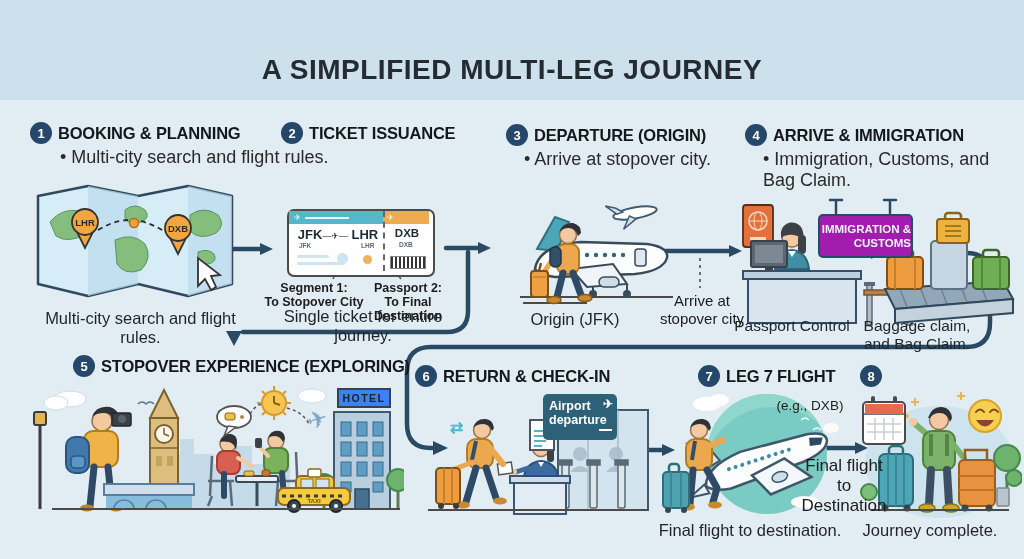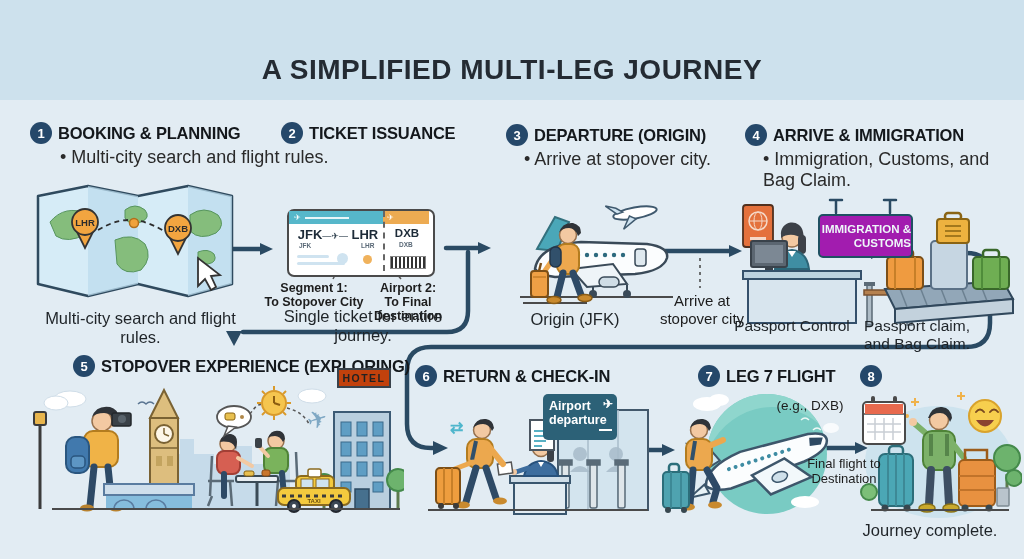--- a/index.html
+++ b/index.html
@@ -40,21 +40,21 @@
   .barcode{left:101px;top:45px;width:34px;height:11px;
            background:repeating-linear-gradient(90deg,#333 0 2px,#fff 2px 4px);border:1px solid #888;}
   .signbox{background:#a21caf;border:2px solid #1f5062;border-radius:5px;color:#eef7f9;
            font-weight:bold;font-size:11.5px;line-height:1.25;display:flex;align-items:center;
            justify-content:center;text-align:right;z-index:3;}
   .airport-sign{left:543px;top:394px;width:74px;height:46px;background:#2c6177;border-radius:5px;
                 color:#fff;font-weight:bold;font-size:12.5px;line-height:1.15;padding:5px 6px;
                 box-sizing:border-box;z-index:3;}
   .airport-sign .pl{position:absolute;right:4px;top:4px;font-size:12px;}
   .airport-sign .dash{position:absolute;right:5px;bottom:9px;width:13px;border-top:2px solid #fff;}
-  .hotel-sign{left:337px;top:368px;width:50px;height:16px;background:#c2410c;border:2px solid #39424b;
+  .hotel-sign{left:337px;top:388px;width:50px;height:16px;background:#3b82f6;border:2px solid #39424b;
               font-size:10.5px;font-weight:bold;letter-spacing:1.5px;color:#222;display:flex;
               align-items:center;justify-content:center;z-index:3;}
   .transfer{left:450px;top:418px;font-size:16px;font-weight:bold;color:#4fb6cc;z-index:3;}
 </style>
 </head>
 <body>
 
 <div class="stage">
 
   <div class="abs band"></div>
@@ -136,21 +136,21 @@
     <div class="abs tk-line" style="left:8px;top:51px;width:48px"></div>
     <div class="abs dot" style="left:48px;top:42px;width:11px;height:11px;background:#cfe3f0"></div>
     <div class="abs dot" style="left:74px;top:44px;width:9px;height:9px;background:#f0b25c"></div>
     <div class="abs barcode"></div>
   </div>
   <div class="abs seg" style="left:254px;top:281px;width:120px">
     <div>Segment 1:</div>
     <div>To Stopover City</div>
   </div>
   <div class="abs seg" style="left:352px;top:281px;width:112px">
-    <div>Airport 2:</div>
+    <div>Passport 2:</div>
     <div>To Final Destination</div>
   </div>
   <div class="abs cap" style="left:268px;top:307px;width:190px">Single ticket for entire journey.</div>
 
   <div class="abs badge" style="left:506px;top:124px">3</div>
   <div class="abs bullet" style="left:524px;top:149px">• Arrive at stopover city.</div>
   <div class="abs stitle" style="left:534px;top:126px">DEPARTURE (ORIGIN)</div>
 
   <svg class="abs scene" style="left:495px;top:197px" width="185" height="112" viewBox="0 0 185 112">
     <line x1="25" y1="100" x2="178" y2="100" stroke="#4a4a4a" stroke-width="2"></line>
@@ -265,21 +265,21 @@
     </g>
     <g>
       <rect x="248" y="53" width="16" height="8" rx="3" fill="none" stroke="#39682a" stroke-width="2.5"></rect>
       <rect x="238" y="60" width="36" height="32" rx="4" fill="#6fae53" stroke="#39682a" stroke-width="2"></rect>
       <line x1="247" y1="60" x2="247" y2="92" stroke="#4f8c3a" stroke-width="2"></line>
       <line x1="265" y1="60" x2="265" y2="92" stroke="#4f8c3a" stroke-width="2"></line>
     </g>
   </svg>
   <div class="abs signbox" style="left:818px;top:214px;width:91px;height:40px">IMMIGRATION &amp; CUSTOMS</div>
   <div class="abs cap2" style="left:733px;top:317px;width:118px">Passport Control</div>
-  <div class="abs cap2" style="left:853px;top:317px;width:128px">Passport claim, and Bag Claim.</div>
+  <div class="abs cap2" style="left:853px;top:317px;width:128px">Baggage claim, and Bag Claim.</div>
 
   <div class="abs badge" style="left:73px;top:355px">5</div>
   <div class="abs stitle" style="left:101px;top:357px">STOPOVER EXPERIENCE (EXPLORING)</div>
 
   <svg class="abs scene" style="left:12px;top:384px" width="392" height="138" viewBox="0 0 392 138">
     <g fill="#fff" stroke="#cfdde8">
       <ellipse cx="58" cy="15" rx="16" ry="8"></ellipse>
         <ellipse cx="44" cy="19" rx="12" ry="7"></ellipse>
         <ellipse cx="300" cy="12" rx="14" ry="7"></ellipse>
     </g>
@@ -527,21 +527,22 @@
     <g>
       <rect x="14" y="78" width="10" height="9" rx="3" fill="none" stroke="#2c6e7a" stroke-width="2.5"></rect>
       <rect x="8" y="86" width="26" height="36" rx="4" fill="#4fa3b0" stroke="#2c6e7a" stroke-width="2"></rect>
       <line x1="16" y1="86" x2="16" y2="122" stroke="#3d8996" stroke-width="2"></line>
       <line x1="26" y1="86" x2="26" y2="122" stroke="#3d8996" stroke-width="2"></line>
       <circle cx="13" cy="124" r="3" fill="#37474f"></circle>
         <circle cx="29" cy="124" r="3" fill="#37474f"></circle>
     </g>
   </svg>
   <div class="abs note" style="left:775px;top:398px;width:70px;font-size:13.5px">(e.g., DXB)</div>
-  <div class="abs note" style="left:800px;top:456px;width:88px;font-size:13px">Final flight to Destination</div>
+  <div class="abs cap" style="left:645px;top:521px;width:210px">Final flight to destination.</div>
+  <div class="abs note" style="left:800px;top:456px;width:88px;font-size:17px">Final flight to Destination</div>
 
   <div class="abs badge" style="left:860px;top:365px">8</div>
 
   <svg class="abs scene" style="left:857px;top:386px" width="165" height="138" viewBox="0 0 165 138">
     <ellipse cx="82" cy="76" rx="74" ry="56" fill="#cde3ee"></ellipse>
     <g stroke="#f0b24a" stroke-width="2">
       <path d="M58,12 v8 M54,16 h8 M104,6 v8 M100,10 h8 M120,20 v6 M117,23 h6"></path>
       <circle cx="50" cy="30" r="2" fill="#f0b24a" stroke="none"></circle>
     </g>
     <g>

